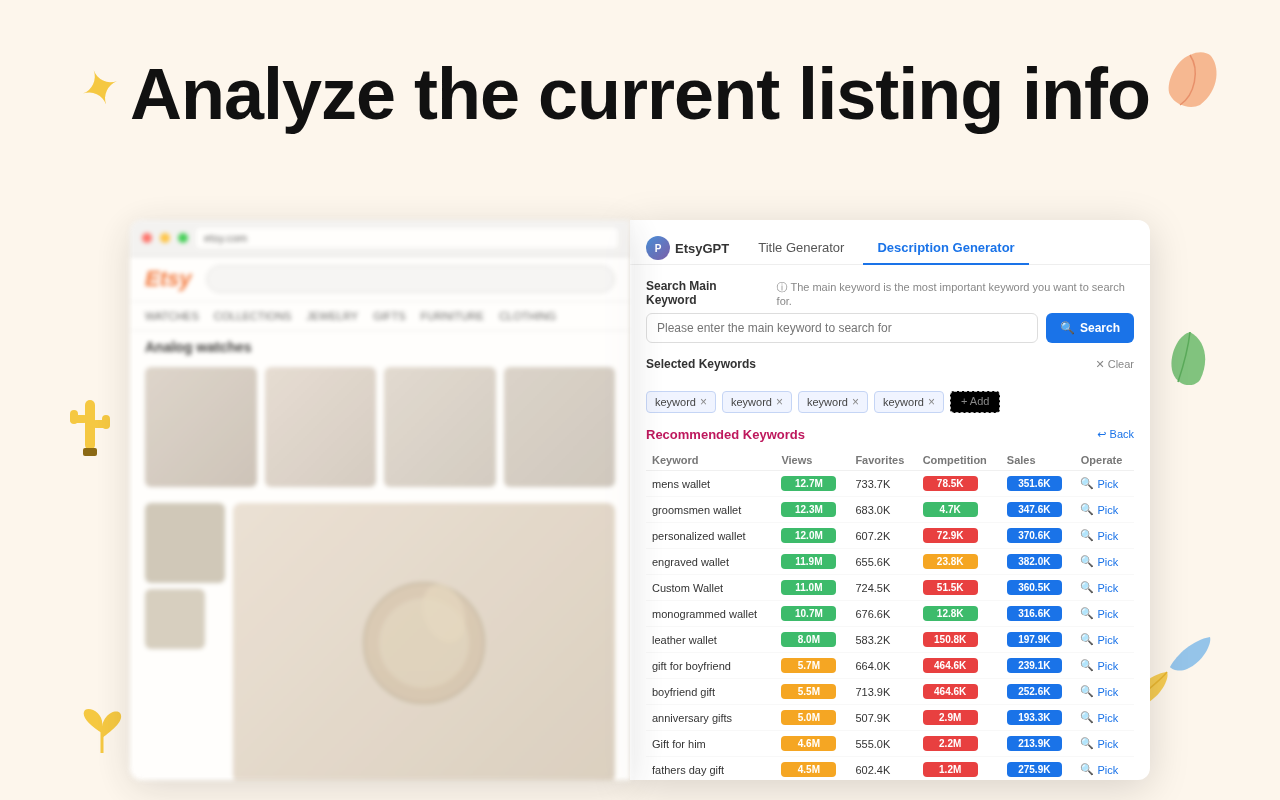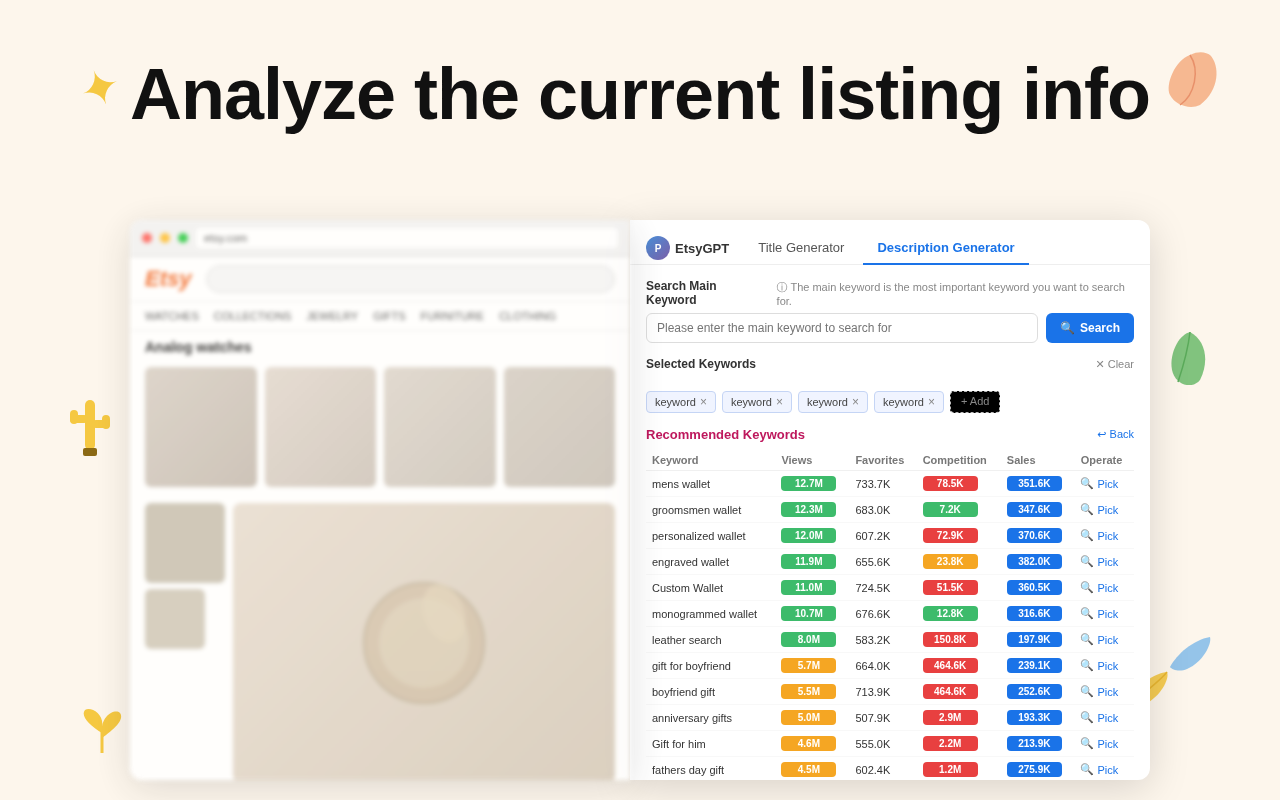--- a/index.html
+++ b/index.html
@@ -579,21 +579,21 @@
         </div>
       </td>
     </tr>
             <tr>
       <td class="kw-name">groomsmen wallet</td>
       <td>
         <span class="badge badge-green">12.3M</span>
       </td>
       <td>683.0K</td>
       <td>
-        <span class="badge badge-green">7.2K</span>
+        <span class="badge badge-green">4.7K</span>
       </td>
       <td>
         <span class="badge badge-blue">347.6K</span>
       </td>
       <td>
         <div class="pick-btn">
           <span class="search-icon-sm">🔍</span>
           <span>Pick</span>
         </div>
       </td>
@@ -668,21 +668,21 @@
         <span class="badge badge-blue">316.6K</span>
       </td>
       <td>
         <div class="pick-btn">
           <span class="search-icon-sm">🔍</span>
           <span>Pick</span>
         </div>
       </td>
     </tr>
             <tr>
-      <td class="kw-name">leather search</td>
+      <td class="kw-name">leather wallet</td>
       <td>
         <span class="badge badge-green">8.0M</span>
       </td>
       <td>583.2K</td>
       <td>
         <span class="badge badge-red">150.8K</span>
       </td>
       <td>
         <span class="badge badge-blue">197.9K</span>
       </td>

